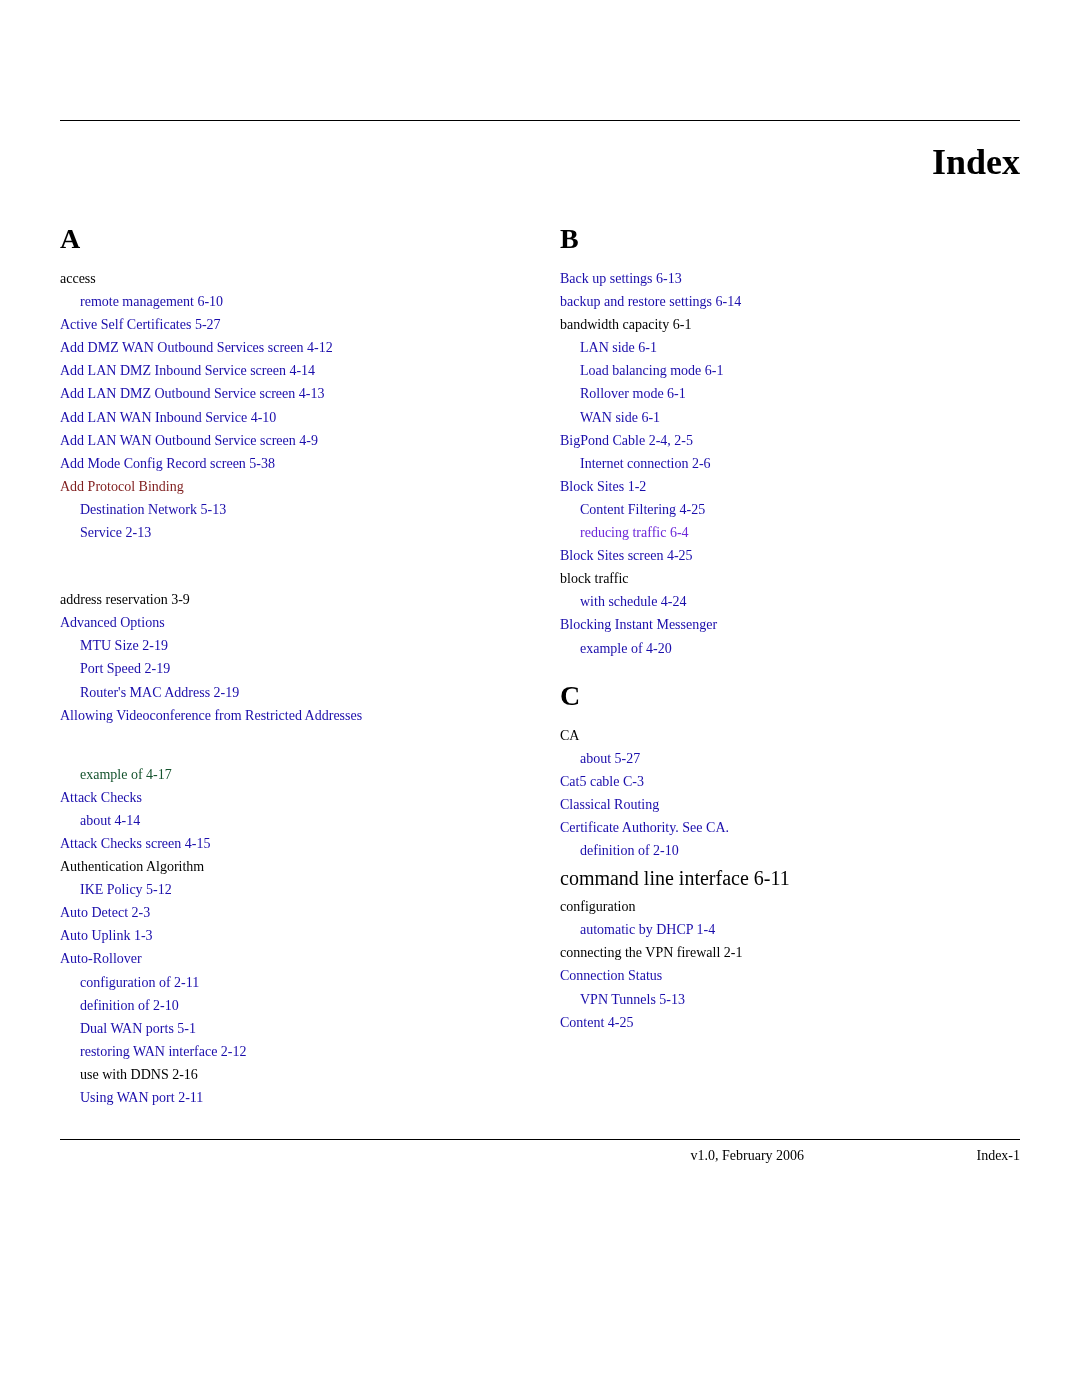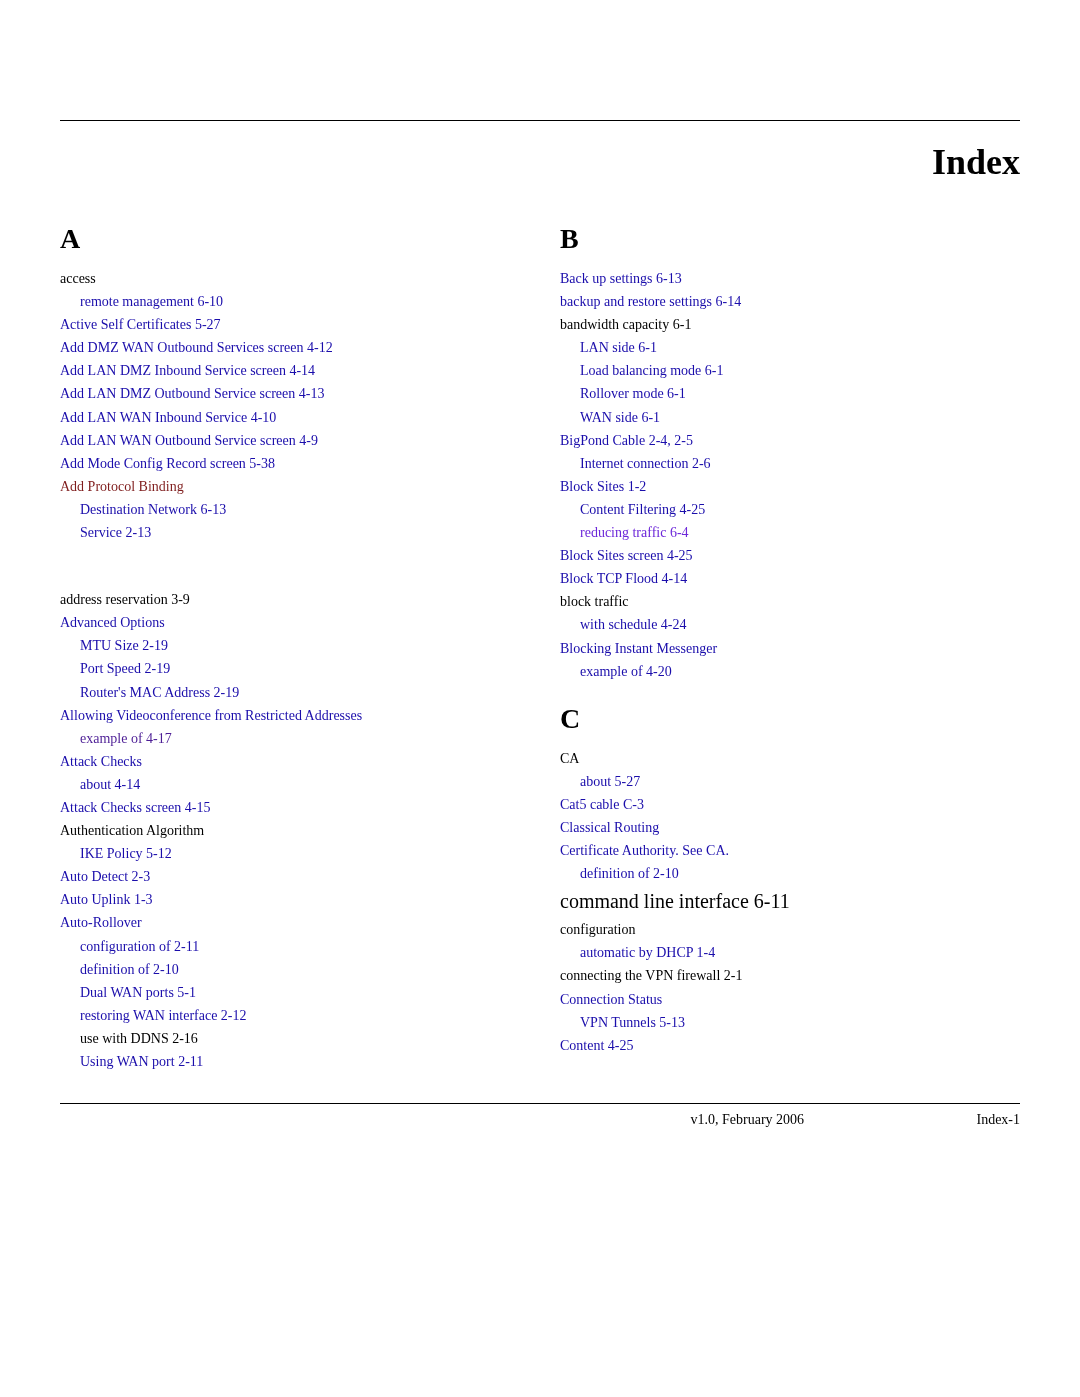--- a/index.html
+++ b/index.html
@@ -78,29 +78,29 @@
           <div style="font-size: 14px; line-height: 1.65; color: rgb(0, 0, 0); padding-left: 0px; cursor: pointer;">access</div>
           <div style="font-size: 14px; line-height: 1.65; color: rgb(26, 13, 171); padding-left: 20px; cursor: pointer;">remote management  6-10</div>
           <div style="font-size: 14px; line-height: 1.65; color: rgb(26, 13, 171); padding-left: 0px; cursor: pointer;">Active Self Certificates  5-27</div>
           <div style="font-size: 14px; line-height: 1.65; color: rgb(26, 13, 171); padding-left: 0px; cursor: pointer;">Add DMZ WAN Outbound Services screen  4-12</div>
           <div style="font-size: 14px; line-height: 1.65; color: rgb(26, 13, 171); padding-left: 0px; cursor: pointer;">Add LAN DMZ Inbound Service screen  4-14</div>
           <div style="font-size: 14px; line-height: 1.65; color: rgb(26, 13, 171); padding-left: 0px; cursor: pointer;">Add LAN DMZ Outbound Service screen  4-13</div>
           <div style="font-size: 14px; line-height: 1.65; color: rgb(26, 13, 171); padding-left: 0px; cursor: pointer;">Add LAN WAN Inbound Service  4-10</div>
           <div style="font-size: 14px; line-height: 1.65; color: rgb(26, 13, 171); padding-left: 0px; cursor: pointer;">Add LAN WAN Outbound Service screen  4-9</div>
           <div style="font-size: 14px; line-height: 1.65; color: rgb(26, 13, 171); padding-left: 0px; cursor: pointer;">Add Mode Config Record screen  5-38</div>
           <div style="font-size: 14px; line-height: 1.65; color: #7f1d1d; padding-left: 0px; cursor: pointer;">Add Protocol Binding</div>
-          <div style="font-size: 14px; line-height: 1.65; color: rgb(26, 13, 171); padding-left: 20px; cursor: pointer;">Destination Network  6-13</div>
+          <div style="font-size: 14px; line-height: 1.65; color: rgb(26, 13, 171); padding-left: 20px; cursor: pointer;">Destination Network  5-13</div>
           <div style="font-size: 14px; line-height: 1.65; color: rgb(26, 13, 171); padding-left: 20px; cursor: pointer;">Service  2-13</div>
           <div style="font-size: 14px; line-height: 1.65; color: rgb(0, 0, 0); padding-left: 0px; cursor: pointer; margin-top: 44px;">address reservation  3-9</div>
           <div style="font-size: 14px; line-height: 1.65; color: rgb(26, 13, 171); padding-left: 0px; cursor: pointer;">Advanced Options</div>
           <div style="font-size: 14px; line-height: 1.65; color: rgb(26, 13, 171); padding-left: 20px; cursor: pointer;">MTU Size  2-19</div>
           <div style="font-size: 14px; line-height: 1.65; color: rgb(26, 13, 171); padding-left: 20px; cursor: pointer;">Port Speed  2-19</div>
           <div style="font-size: 14px; line-height: 1.65; color: rgb(26, 13, 171); padding-left: 20px; cursor: pointer;">Router's MAC Address  2-19</div>
           <div style="font-size: 14px; line-height: 1.65; color: rgb(26, 13, 171); padding-left: 0px; cursor: pointer;">Allowing Videoconference from Restricted Addresses</div>
-          <div style="font-size: 14px; line-height: 1.65; color: #4c1d95; padding-left: 20px; cursor: pointer;">example of  4-17</div>
+          <div style="font-size: 14px; line-height: 1.65; color: #14532d; padding-left: 20px; cursor: pointer; margin-top: 36px;">example of  4-17</div>
           <div style="font-size: 14px; line-height: 1.65; color: rgb(26, 13, 171); padding-left: 0px; cursor: pointer;">Attack Checks</div>
           <div style="font-size: 14px; line-height: 1.65; color: rgb(26, 13, 171); padding-left: 20px; cursor: pointer;">about  4-14</div>
           <div style="font-size: 14px; line-height: 1.65; color: rgb(26, 13, 171); padding-left: 0px; cursor: pointer;">Attack Checks screen  4-15</div>
           <div style="font-size: 14px; line-height: 1.65; color: rgb(0, 0, 0); padding-left: 0px; cursor: pointer;">Authentication Algorithm</div>
           <div style="font-size: 14px; line-height: 1.65; color: rgb(26, 13, 171); padding-left: 20px; cursor: pointer;">IKE Policy  5-12</div>
           <div style="font-size: 14px; line-height: 1.65; color: rgb(26, 13, 171); padding-left: 0px; cursor: pointer;">Auto Detect  2-3</div>
           <div style="font-size: 14px; line-height: 1.65; color: rgb(26, 13, 171); padding-left: 0px; cursor: pointer;">Auto Uplink  1-3</div>
           <div style="font-size: 14px; line-height: 1.65; color: rgb(26, 13, 171); padding-left: 0px; cursor: pointer;">Auto-Rollover</div>
           <div style="font-size: 14px; line-height: 1.65; color: rgb(26, 13, 171); padding-left: 20px; cursor: pointer;">configuration of  2-11</div>
           <div style="font-size: 14px; line-height: 1.65; color: rgb(26, 13, 171); padding-left: 20px; cursor: pointer;">definition of  2-10</div>
@@ -120,21 +120,20 @@
           <div style="font-size: 14px; line-height: 1.65; color: rgb(26, 13, 171); padding-left: 20px; cursor: pointer;">LAN side  6-1</div>
           <div style="font-size: 14px; line-height: 1.65; color: rgb(26, 13, 171); padding-left: 20px; cursor: pointer;">Load balancing mode  6-1</div>
           <div style="font-size: 14px; line-height: 1.65; color: rgb(26, 13, 171); padding-left: 20px; cursor: pointer;">Rollover mode  6-1</div>
           <div style="font-size: 14px; line-height: 1.65; color: rgb(26, 13, 171); padding-left: 20px; cursor: pointer;">WAN side  6-1</div>
           <div style="font-size: 14px; line-height: 1.65; color: rgb(26, 13, 171); padding-left: 0px; cursor: pointer;">BigPond Cable  2-4, 2-5</div>
           <div style="font-size: 14px; line-height: 1.65; color: rgb(26, 13, 171); padding-left: 20px; cursor: pointer;">Internet connection  2-6</div>
           <div style="font-size: 14px; line-height: 1.65; color: rgb(26, 13, 171); padding-left: 0px; cursor: pointer;">Block Sites  1-2</div>
           <div style="font-size: 14px; line-height: 1.65; color: rgb(26, 13, 171); padding-left: 20px; cursor: pointer;">Content Filtering  4-25</div>
           <div style="font-size: 14px; line-height: 1.65; color: #6d28d9; padding-left: 20px; cursor: pointer;">reducing traffic  6-4</div>
           <div style="font-size: 14px; line-height: 1.65; color: rgb(26, 13, 171); padding-left: 0px; cursor: pointer;">Block Sites screen  4-25</div>
-          <div style="font-size: 14px; line-height: 1.65; color: rgb(26, 13, 171); padding-left: 0px; cursor: pointer;">Block TCP Flood  4-14</div>
           <div style="font-size: 14px; line-height: 1.65; color: rgb(0, 0, 0); padding-left: 0px; cursor: pointer;">block traffic</div>
           <div style="font-size: 14px; line-height: 1.65; color: rgb(26, 13, 171); padding-left: 20px; cursor: pointer;">with schedule  4-24</div>
           <div style="font-size: 14px; line-height: 1.65; color: rgb(26, 13, 171); padding-left: 0px; cursor: pointer;">Blocking Instant Messenger</div>
           <div style="font-size: 14px; line-height: 1.65; color: rgb(26, 13, 171); padding-left: 20px; cursor: pointer;">example of  4-20</div>
         </div>
       <div class="section-letter" style="margin-top:20px;">C</div>
       <div id="entries-c">
           <div style="font-size: 14px; line-height: 1.65; color: rgb(0, 0, 0); padding-left: 0px; cursor: pointer;">CA</div>
           <div style="font-size: 14px; line-height: 1.65; color: rgb(26, 13, 171); padding-left: 20px; cursor: pointer;">about  5-27</div>
           <div style="font-size: 14px; line-height: 1.65; color: rgb(26, 13, 171); padding-left: 0px; cursor: pointer;">Cat5 cable  C-3</div>

